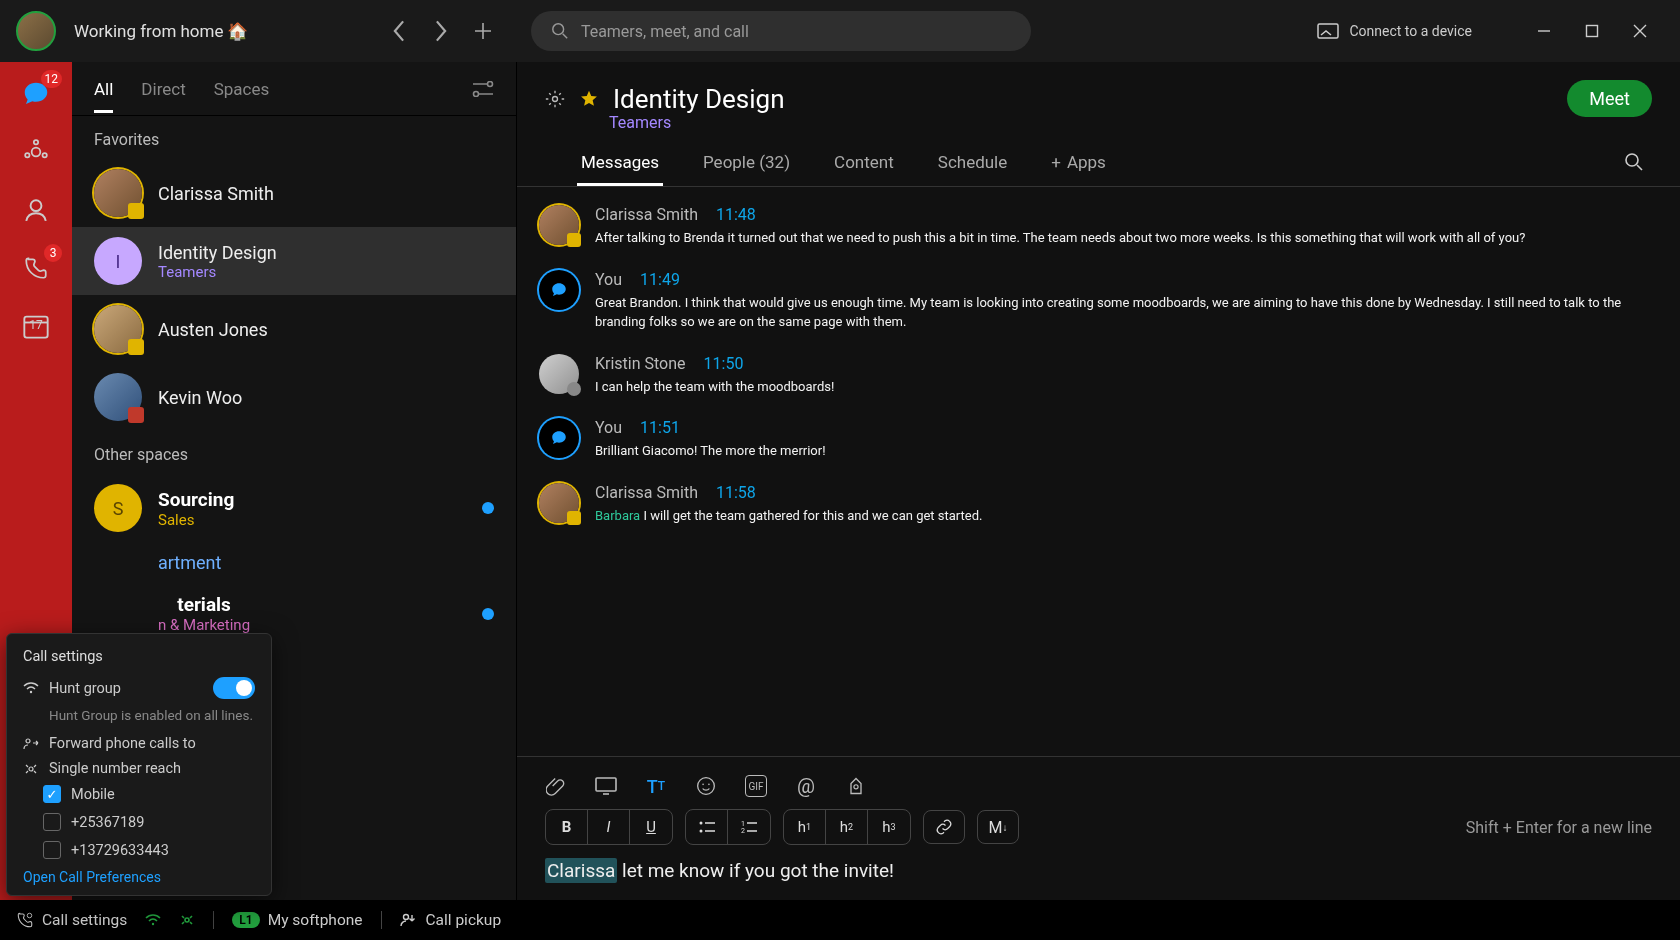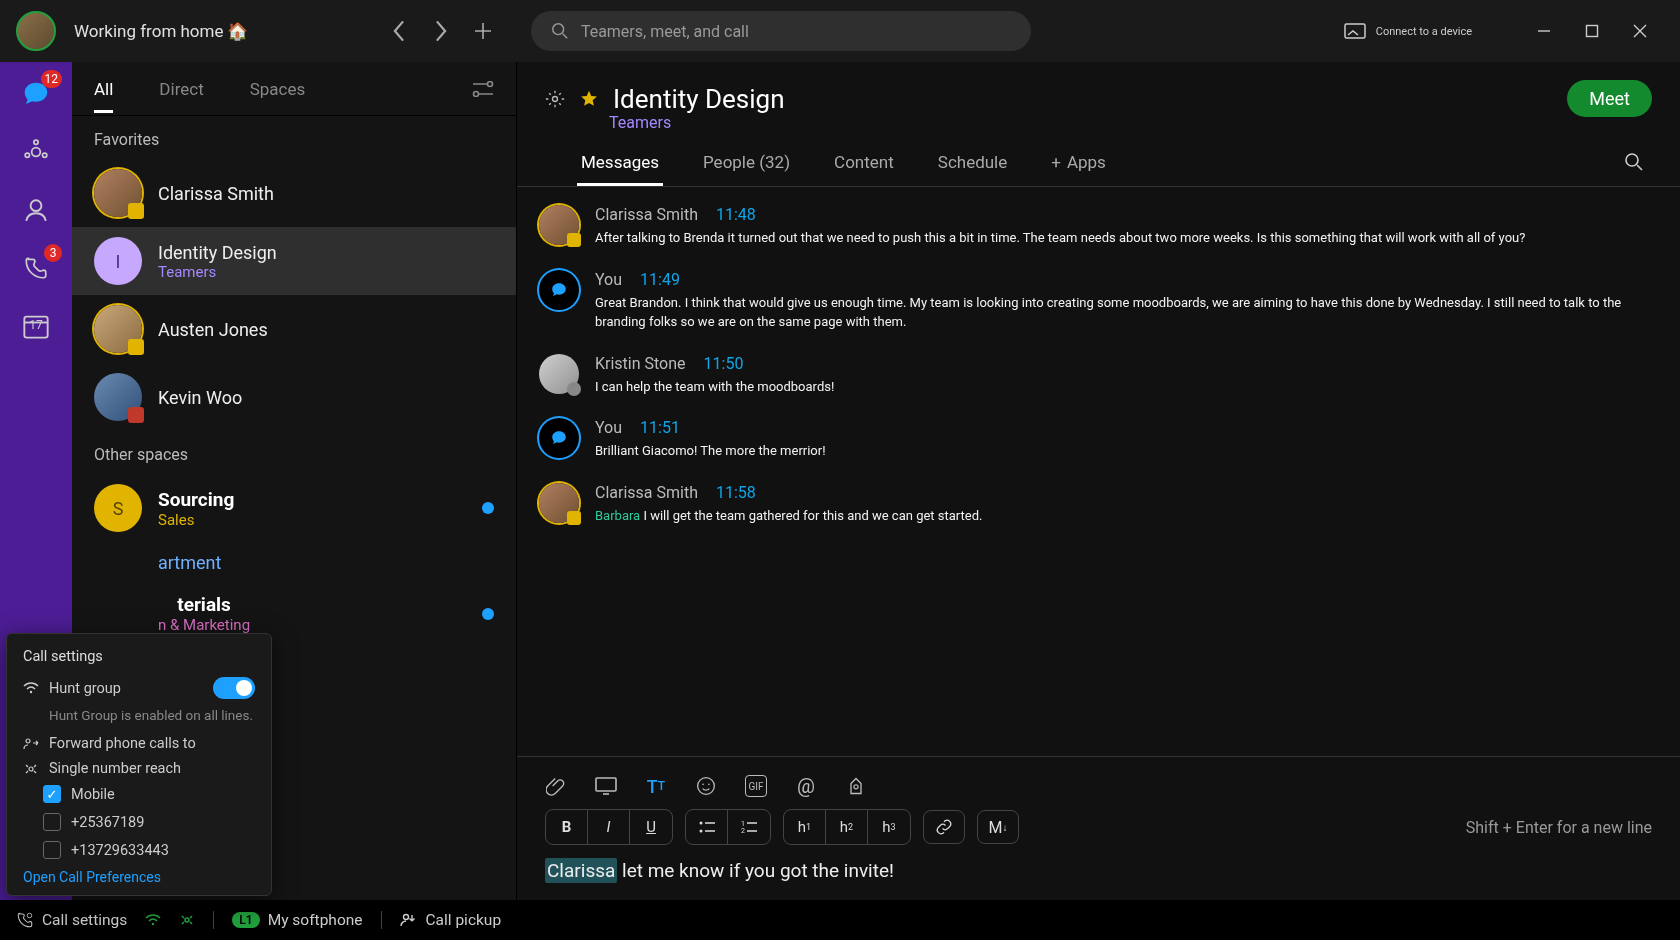--- a/index.html
+++ b/index.html
@@ -5,33 +5,33 @@
 * { margin: 0; padding: 0; box-sizing: border-box; font-family: -apple-system, BlinkMacSystemFont, "Segoe UI", Roboto, sans-serif; }
 body { background: #000; color: #e5e5e5; width: 1680px; height: 940px; overflow: hidden; position: relative; display: flex; flex-direction: column; }
 .titlebar { height: 62px; background: #1a1a1a; display: flex; align-items: center; padding: 0 16px; gap: 12px; }
 .avatar-small { width: 40px; height: 40px; border-radius: 50%; border: 2px solid #22a03e; background: linear-gradient(135deg,#8b6f47,#5c4a30); }
 .wfh { color: #e0e0e0; font-size: 17px; margin-left: 6px; }
 .nav-arrows { display: flex; gap: 6px; margin-left: 120px; }
 .nav-btn { width: 36px; height: 36px; display: flex; align-items: center; justify-content: center; color: #aaa; cursor: pointer; border-radius: 6px; }
 .searchbar { flex: 0 0 500px; height: 40px; background: #2f2f2f; border-radius: 20px; display: flex; align-items: center; padding: 0 20px; color: #999; font-size: 16px; margin-left: 18px; }
 .searchbar svg { margin-right: 12px; }
 .titlebar-right { margin-left: auto; display: flex; align-items: center; gap: 18px; color: #ccc; }
-.connect { display: flex; align-items: center; gap: 10px; font-size: 11px; }
+.connect { display: flex; align-items: center; gap: 10px; font-size: 14px; }
 .win-controls { display: flex; gap: 0; margin-left: 30px; }
 .win-btn { width: 48px; height: 36px; display: flex; align-items: center; justify-content: center; color: #ccc; cursor: pointer; }
 
 .body-area { flex: 1; display: flex; min-height: 0; }
 
-.rail { width: 72px; background: #4c1d95; display: flex; flex-direction: column; align-items: center; padding-top: 14px; gap: 22px; }
+.rail { width: 72px; background: #b91c1c; display: flex; flex-direction: column; align-items: center; padding-top: 14px; gap: 22px; }
 .rail-item { position: relative; width: 36px; height: 36px; display: flex; align-items: center; justify-content: center; color: #ccc; cursor: pointer; }
 .badge { position: absolute; top: -6px; right: -8px; background: #e02828; color: #fff; font-size: 12px; border-radius: 10px; min-width: 18px; height: 18px; display: flex; align-items: center; justify-content: center; padding: 0 4px; }
 .cal-day { position: absolute; font-size: 12px; top: 10px; }
 
 .sidebar { width: 445px; background: #141414; border-right: 1px solid #000; display: flex; flex-direction: column; }
-.side-tabs { height: 54px; display: flex; align-items: center; padding: 0 22px; gap: 46px; color: #888; font-size: 17px; border-bottom: 1px solid #000; }
+.side-tabs { height: 54px; display: flex; align-items: center; padding: 0 22px; gap: 28px; color: #888; font-size: 17px; border-bottom: 1px solid #000; }
 .side-tab { padding-bottom: 14px; padding-top: 14px; position: relative; cursor: pointer; }
 .side-tab.active { color: #fff; }
 .side-tab.active::after { content:""; position:absolute; bottom:0; left:0; right:0; height:3px; background:#fff; }
 .side-tabs .filter-ico { margin-left: auto; }
 .side-section-h { padding: 14px 22px 10px; color: #bbb; font-size: 16px; }
 .room-item { display: flex; align-items: center; padding: 10px 22px; gap: 16px; cursor: pointer; position: relative; }
 .room-item.selected { background: #2f2f2f; }
 .room-av { width: 48px; height: 48px; border-radius: 50%; background: #555; position: relative; display: flex; align-items: center; justify-content: center; font-size: 18px; color:#fff; }
 .room-av.ring { box-shadow: 0 0 0 2px #e0b400; }
 .presence-sq { position:absolute; bottom:-2px; right:-2px; width:16px; height:16px; background:#e0b400; border-radius:3px; }

